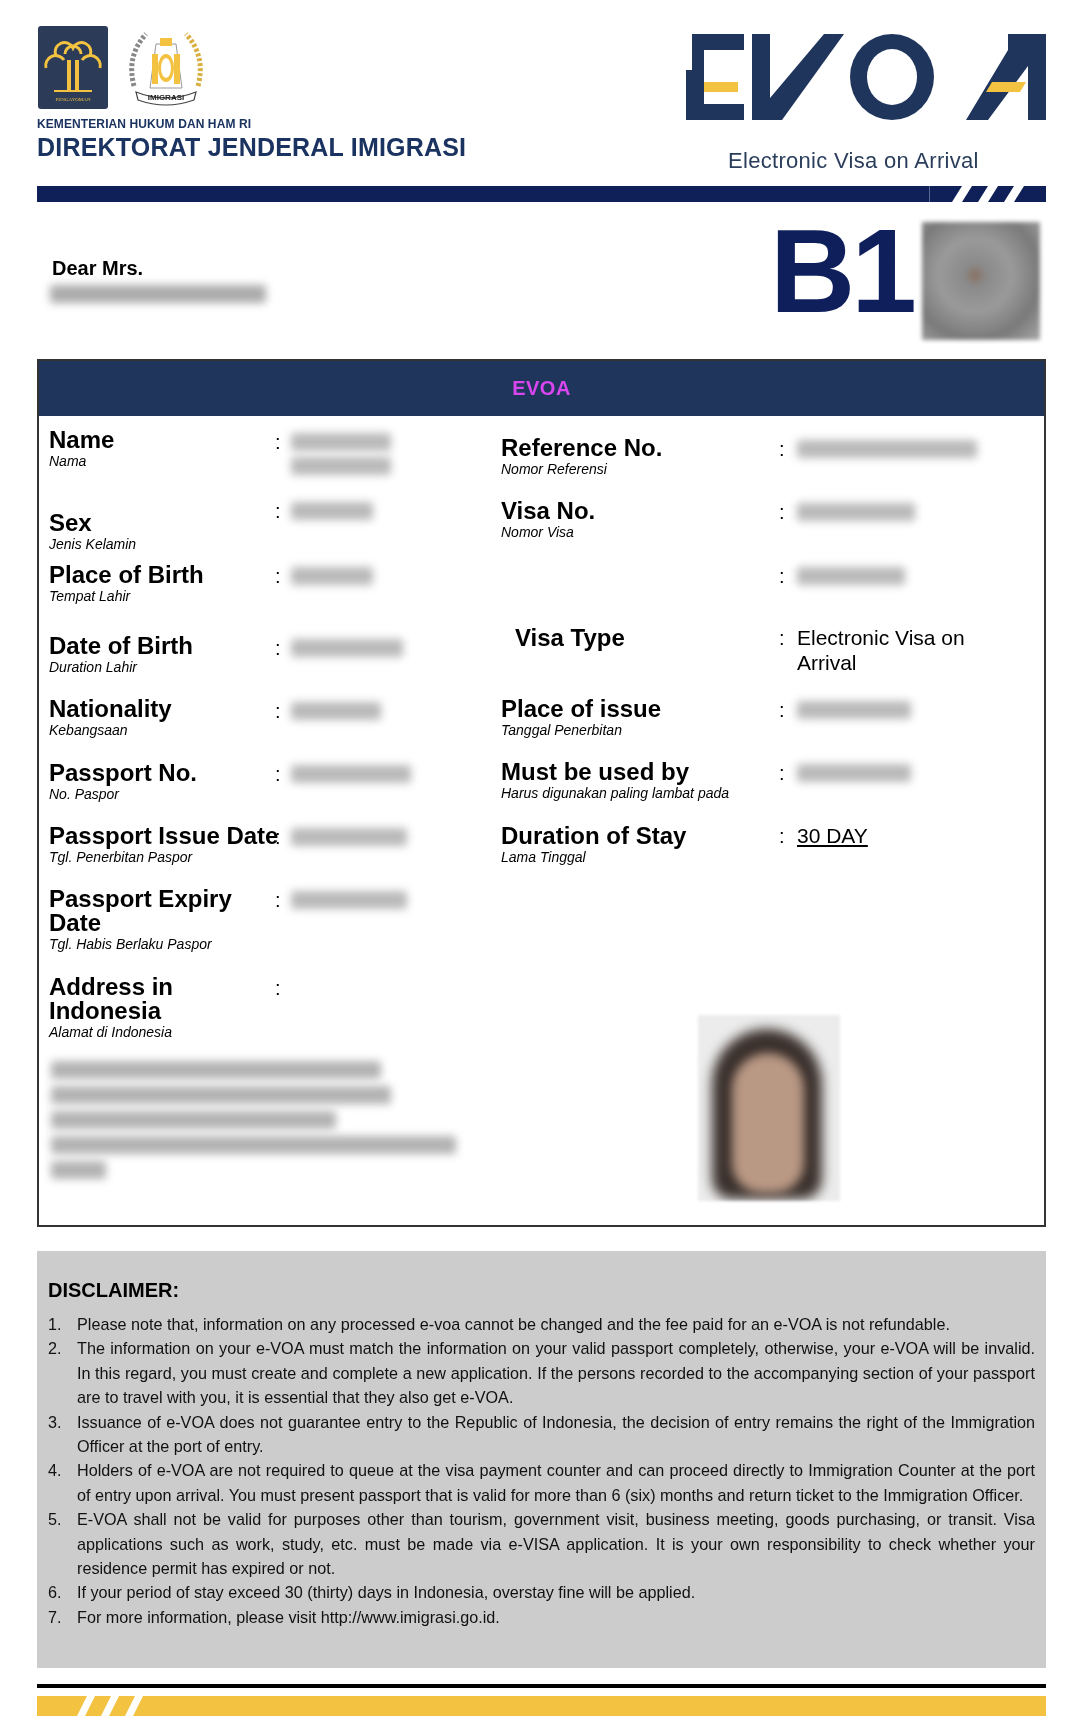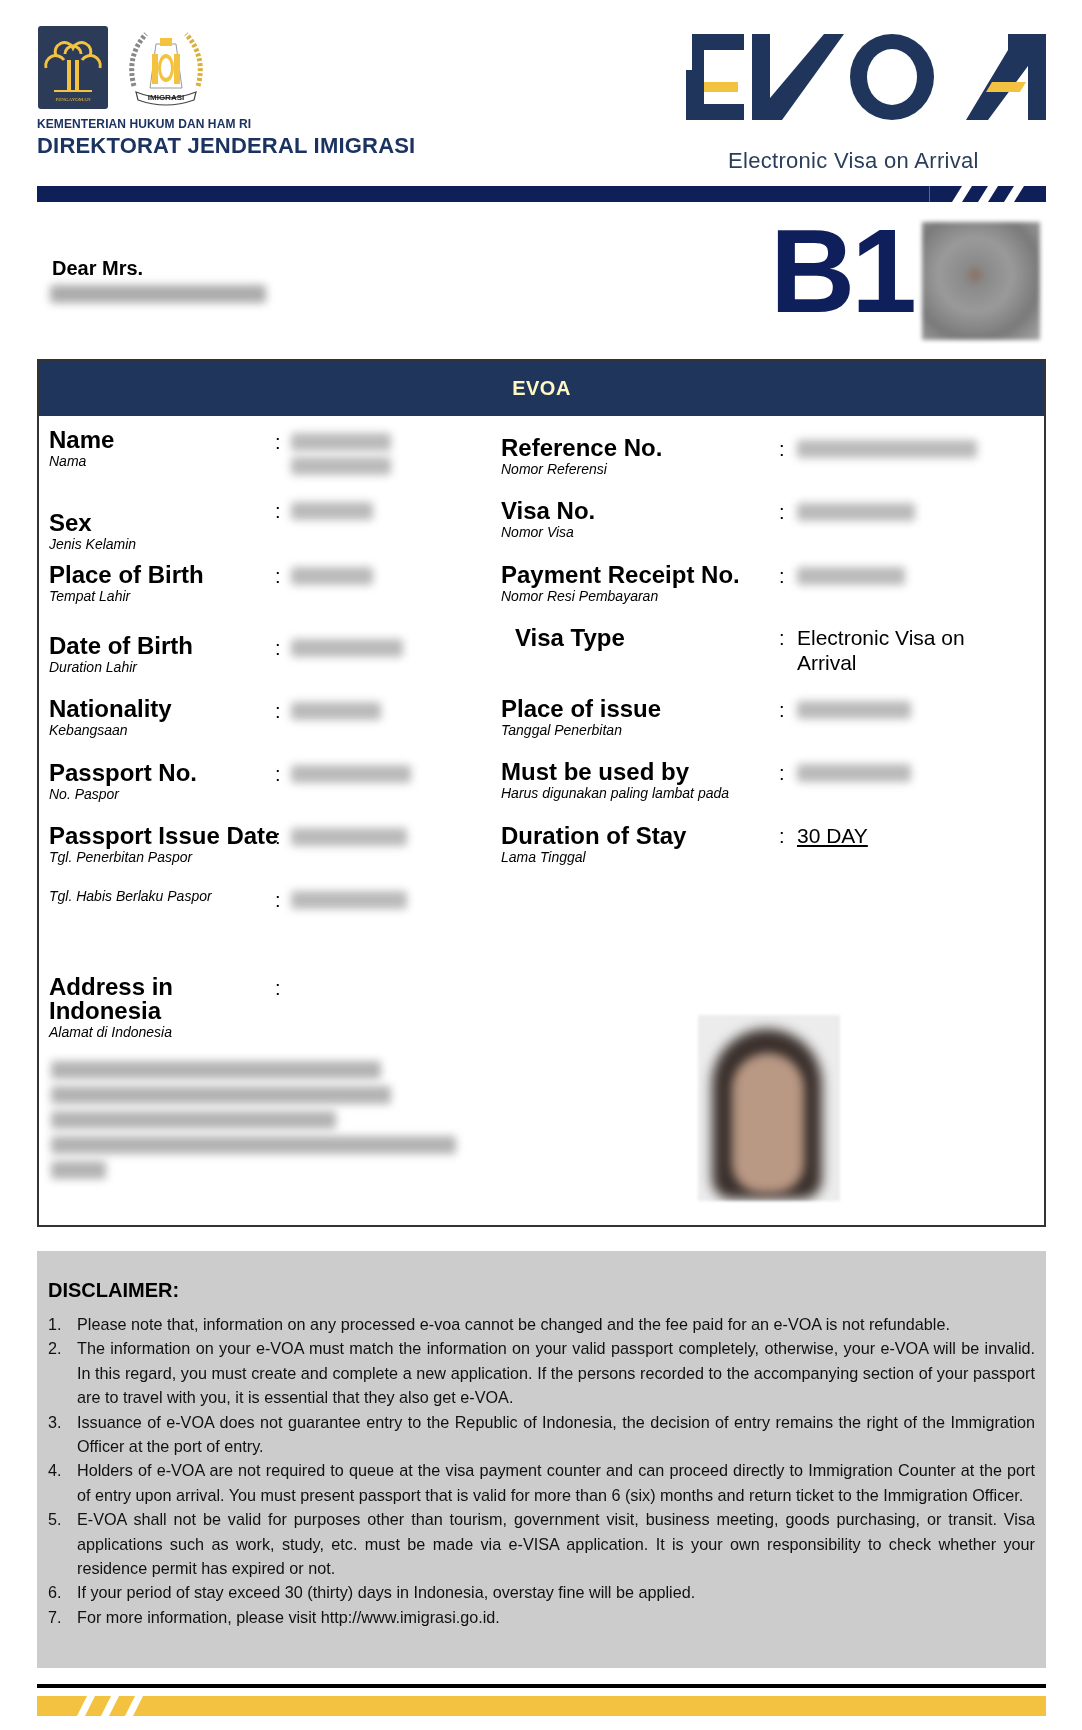--- a/index.html
+++ b/index.html
@@ -5,39 +5,39 @@
   * { box-sizing: border-box; margin: 0; padding: 0; }
   html, body { width: 1082px; height: 1730px; background: #ffffff; overflow: hidden; }
   body { font-family: "Liberation Sans", "DejaVu Sans", sans-serif; color: #000; position: relative; }
 
   .abs { position: absolute; }
 
   
   .logo-kemenkumham { left: 38px; top: 26px; width: 70px; height: 83px; background: #2c3b57; border-radius: 3px; }
   .logo-imigrasi { left: 122px; top: 26px; width: 88px; height: 83px; }
   .ministry { left: 37px; top: 117px; font-size: 12px; font-weight: 700; color: #1b3360; letter-spacing: 0.1px; }
-  .directorate { left: 37px; top: 133px; font-size: 22px; font-weight: 700; color: #1b3360; letter-spacing: 0.2px; }
+  .directorate { left: 37px; top: 133px; font-size: 25px; font-weight: 700; color: #1b3360; letter-spacing: 0.2px; }
 
   .evoa-logo { left: 686px; top: 26px; width: 360px; height: 100px; }
   .evoa-sub { left: 728px; top: 148px; font-size: 22px; color: #2a3e5c; letter-spacing: 0.3px; }
 
   .top-bar { left: 37px; top: 186px; width: 892px; height: 16px; background: #0f1f57; }
   .top-bar-right { left: 929px; top: 186px; width: 117px; height: 16px; background: #0f1f57; border-left: 1px solid #5a6a8f; overflow: hidden; }
 
   
   .dear { left: 52px; top: 257px; font-size: 20px; font-weight: 700; }
   .blur-name { left: 50px; top: 285px; width: 216px; height: 18px; }
   .blur { background: #9d9d9d; filter: blur(4px); border-radius: 3px; opacity: 0.85; }
 
   .visa-class { left: 770px; top: 212px; font-size: 118px; font-weight: 700; color: #0f1f5c; line-height: 1; letter-spacing: -4px; }
   .qr { left: 922px; top: 222px; width: 118px; height: 118px; background: radial-gradient(circle at 45% 45%, #8a7060 0%, #8a8a8a 12%, #9a9a9a 40%, #7a7a7a 70%, #a8a8a8 100%); filter: blur(2px); }
 
   
   .main-box { left: 37px; top: 359px; width: 1009px; height: 868px; border: 2px solid #333; }
-  .main-header { position: absolute; left: 0; top: 0; width: 100%; height: 55px; background: #1f355c; color: #fef9c3; font-size: 20px; font-weight: 700; text-align: center; line-height: 55px; letter-spacing: 0.5px; }
+  .main-header { position: absolute; left: 0; top: 0; width: 100%; height: 55px; background: #1f355c; color: #d946ef; font-size: 20px; font-weight: 700; text-align: center; line-height: 55px; letter-spacing: 0.5px; }
 
   .field { position: absolute; }
   .field .lbl { font-size: 24px; font-weight: 700; line-height: 24px; }
   .field .sub { font-size: 14px; font-style: italic; line-height: 17px; margin-top: 1px; }
   .colon { position: absolute; font-size: 20px; line-height: 24px; }
   .val { position: absolute; font-size: 21px; line-height: 25px; }
   .vblur { position: absolute; height: 18px; background: #a8a8a8; filter: blur(4px); border-radius: 3px; opacity: 0.8; }
 
   .addr-blur { left: 12px; top: 700px; width: 410px; height: 125px; }
   .addr-line { position: absolute; left: 0; height: 18px; background: #a0a0a0; filter: blur(4px); opacity: 0.8; border-radius: 2px; }
@@ -183,20 +183,21 @@
   <div class="vblur" style="left:252px; top:404px; width:120px;"></div>
 
   <div class="field" style="left:10px; top:463px;">
     <div class="lbl">Passport Issue Date</div>
     <div class="sub">Tgl. Penerbitan Paspor</div>
   </div>
   <div class="colon" style="left:236px; top:464px;">:</div>
   <div class="vblur" style="left:252px; top:467px; width:116px;"></div>
 
   <div class="field" style="left:10px; top:526px; width:190px;">
+    <div class="lbl">Passport Expiry Date</div>
     <div class="sub">Tgl. Habis Berlaku Paspor</div>
   </div>
   <div class="colon" style="left:236px; top:527px;">:</div>
   <div class="vblur" style="left:252px; top:530px; width:116px;"></div>
 
   <div class="field" style="left:10px; top:614px; width:140px;">
     <div class="lbl">Address in Indonesia</div>
     <div class="sub">Alamat di Indonesia</div>
   </div>
   <div class="colon" style="left:236px; top:615px;">:</div>
@@ -216,24 +217,20 @@
   <div class="colon" style="left:740px; top:76px;">:</div>
   <div class="vblur" style="left:758px; top:79px; width:180px;"></div>
 
   <div class="field" style="left:462px; top:138px;">
     <div class="lbl">Visa No.</div>
     <div class="sub">Nomor Visa</div>
   </div>
   <div class="colon" style="left:740px; top:139px;">:</div>
   <div class="vblur" style="left:758px; top:142px; width:118px;"></div>
 
-  <div class="field" style="left:462px; top:202px;">
-    <div class="lbl">Payment Receipt No.</div>
-    <div class="sub">Nomor Resi Pembayaran</div>
-  </div>
   <div class="colon" style="left:740px; top:203px;">:</div>
   <div class="vblur" style="left:758px; top:206px; width:108px;"></div>
 
   <div class="field" style="left:476px; top:265px;">
     <div class="lbl">Visa Type</div>
   </div>
   <div class="colon" style="left:740px; top:265px;">:</div>
   <div class="val" style="left:758px; top:264px; width:200px;">Electronic Visa on Arrival</div>
 
   <div class="field" style="left:462px; top:336px;">

